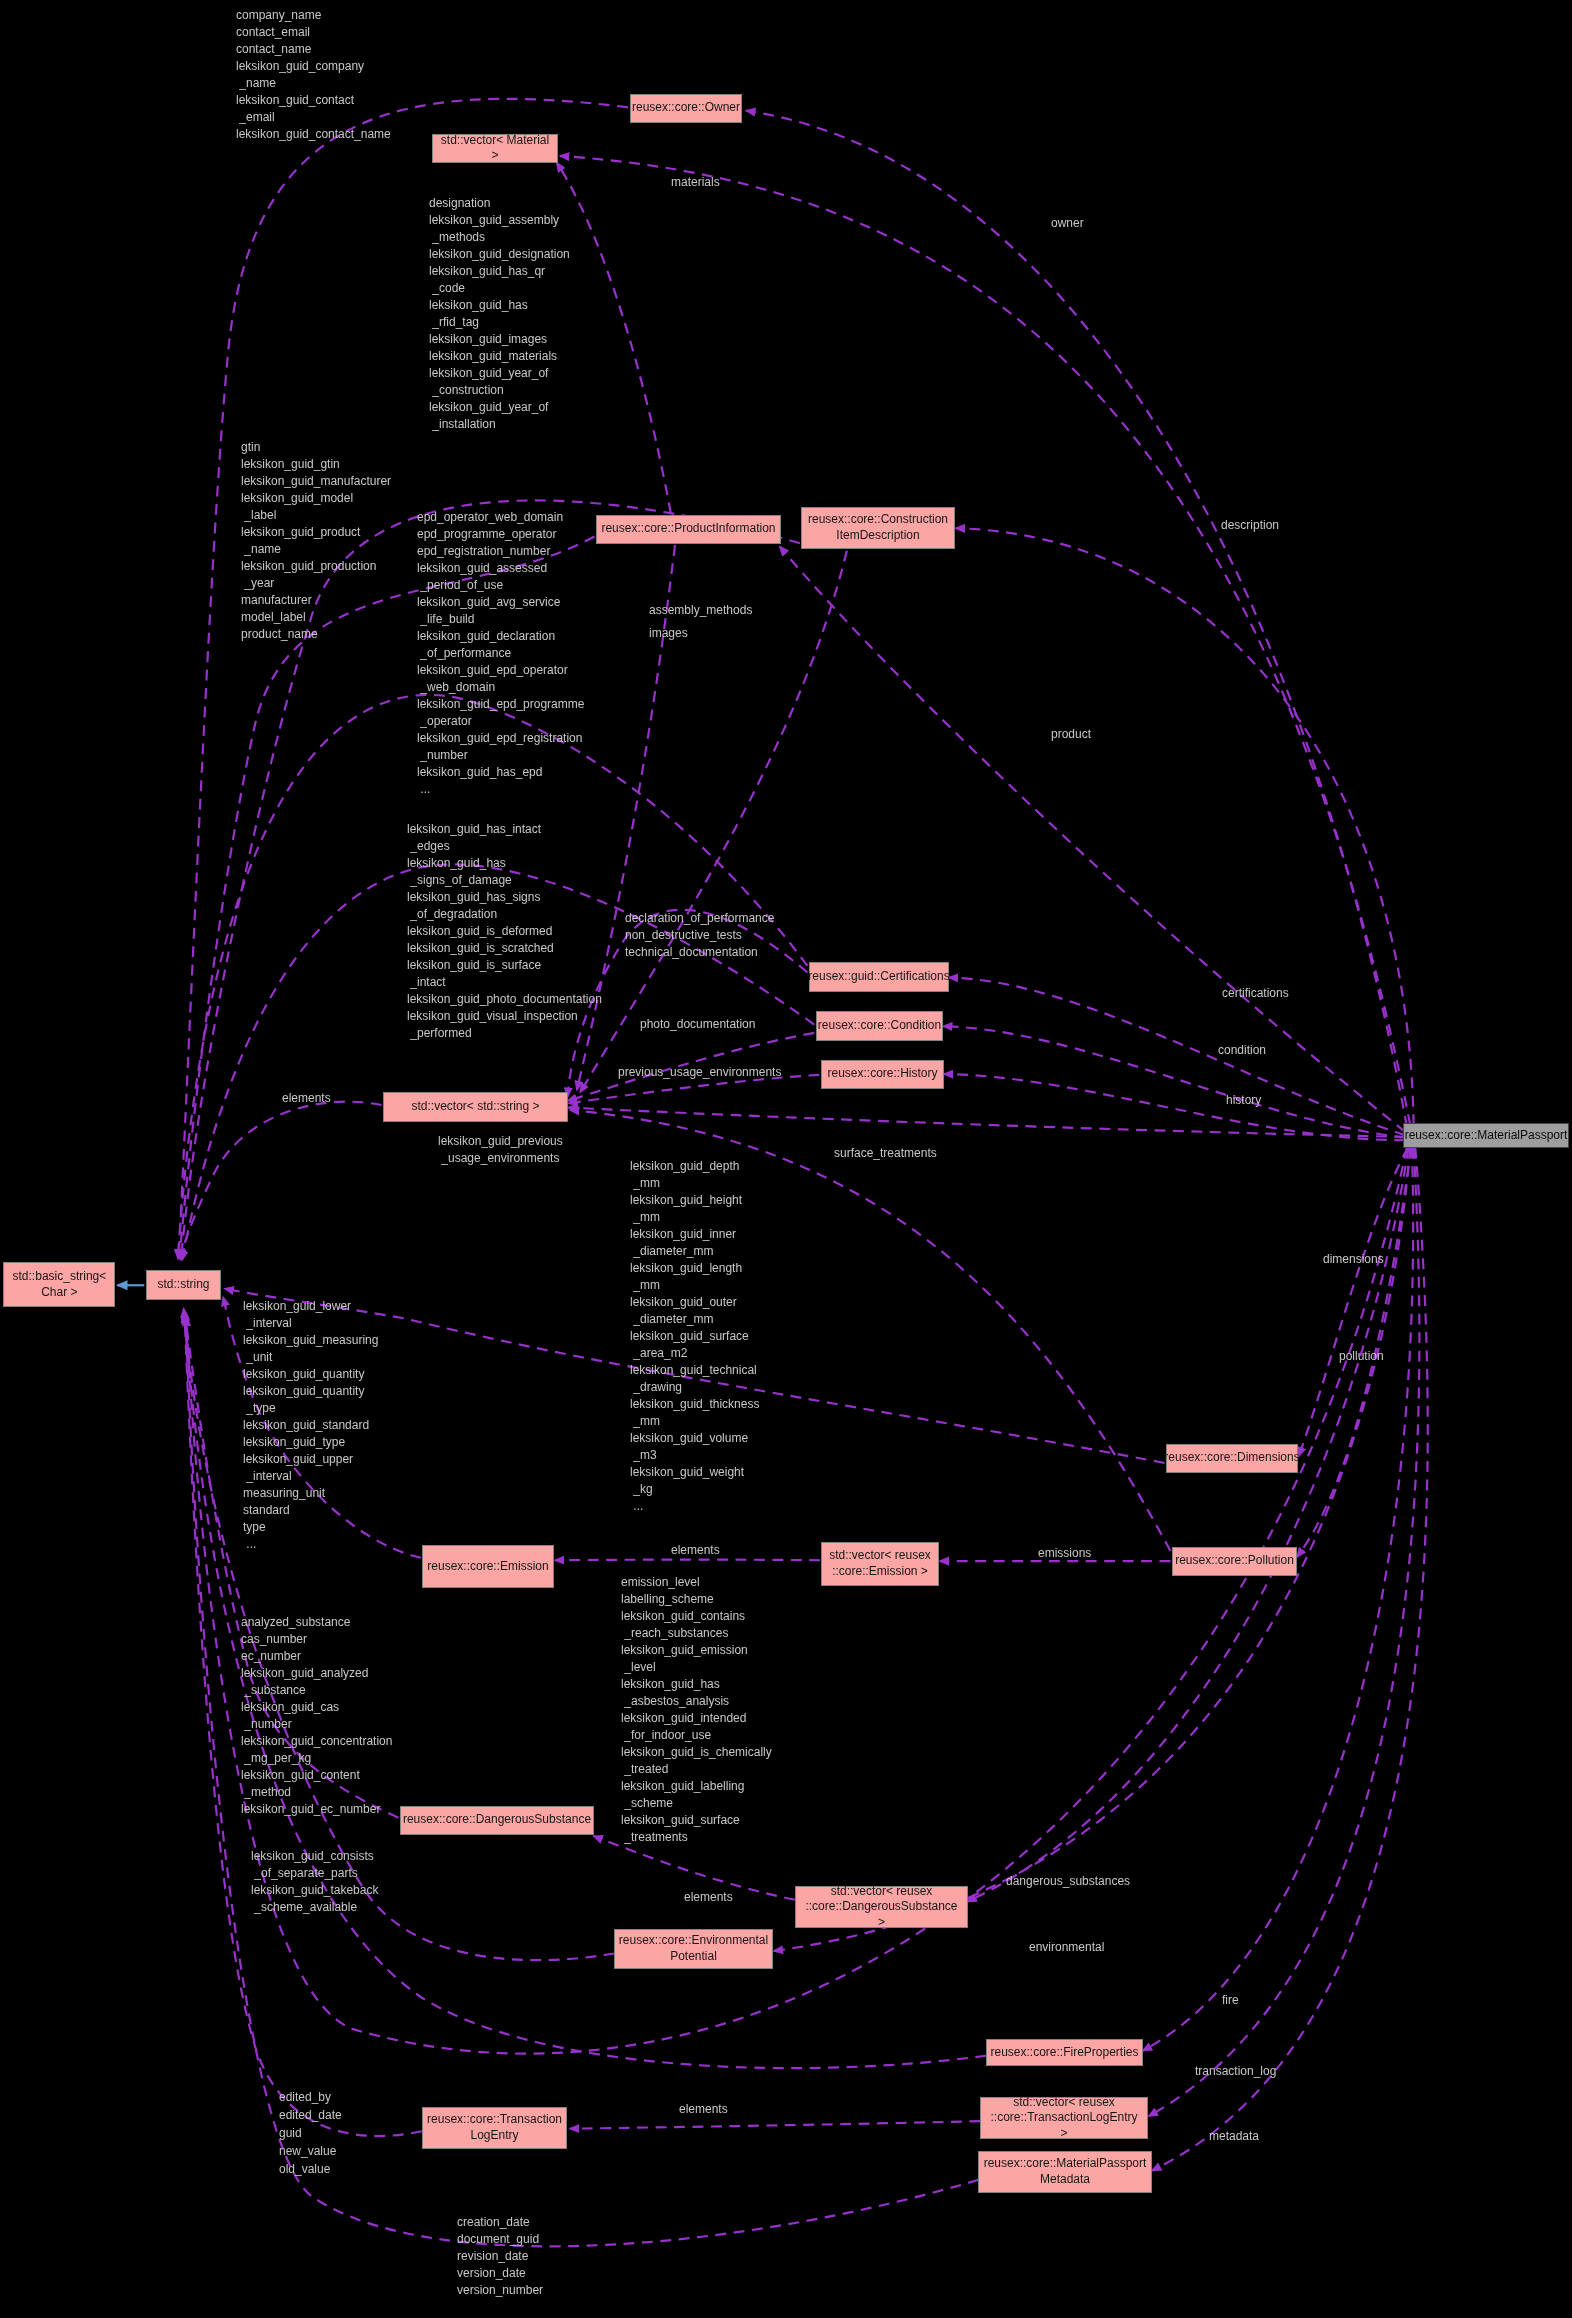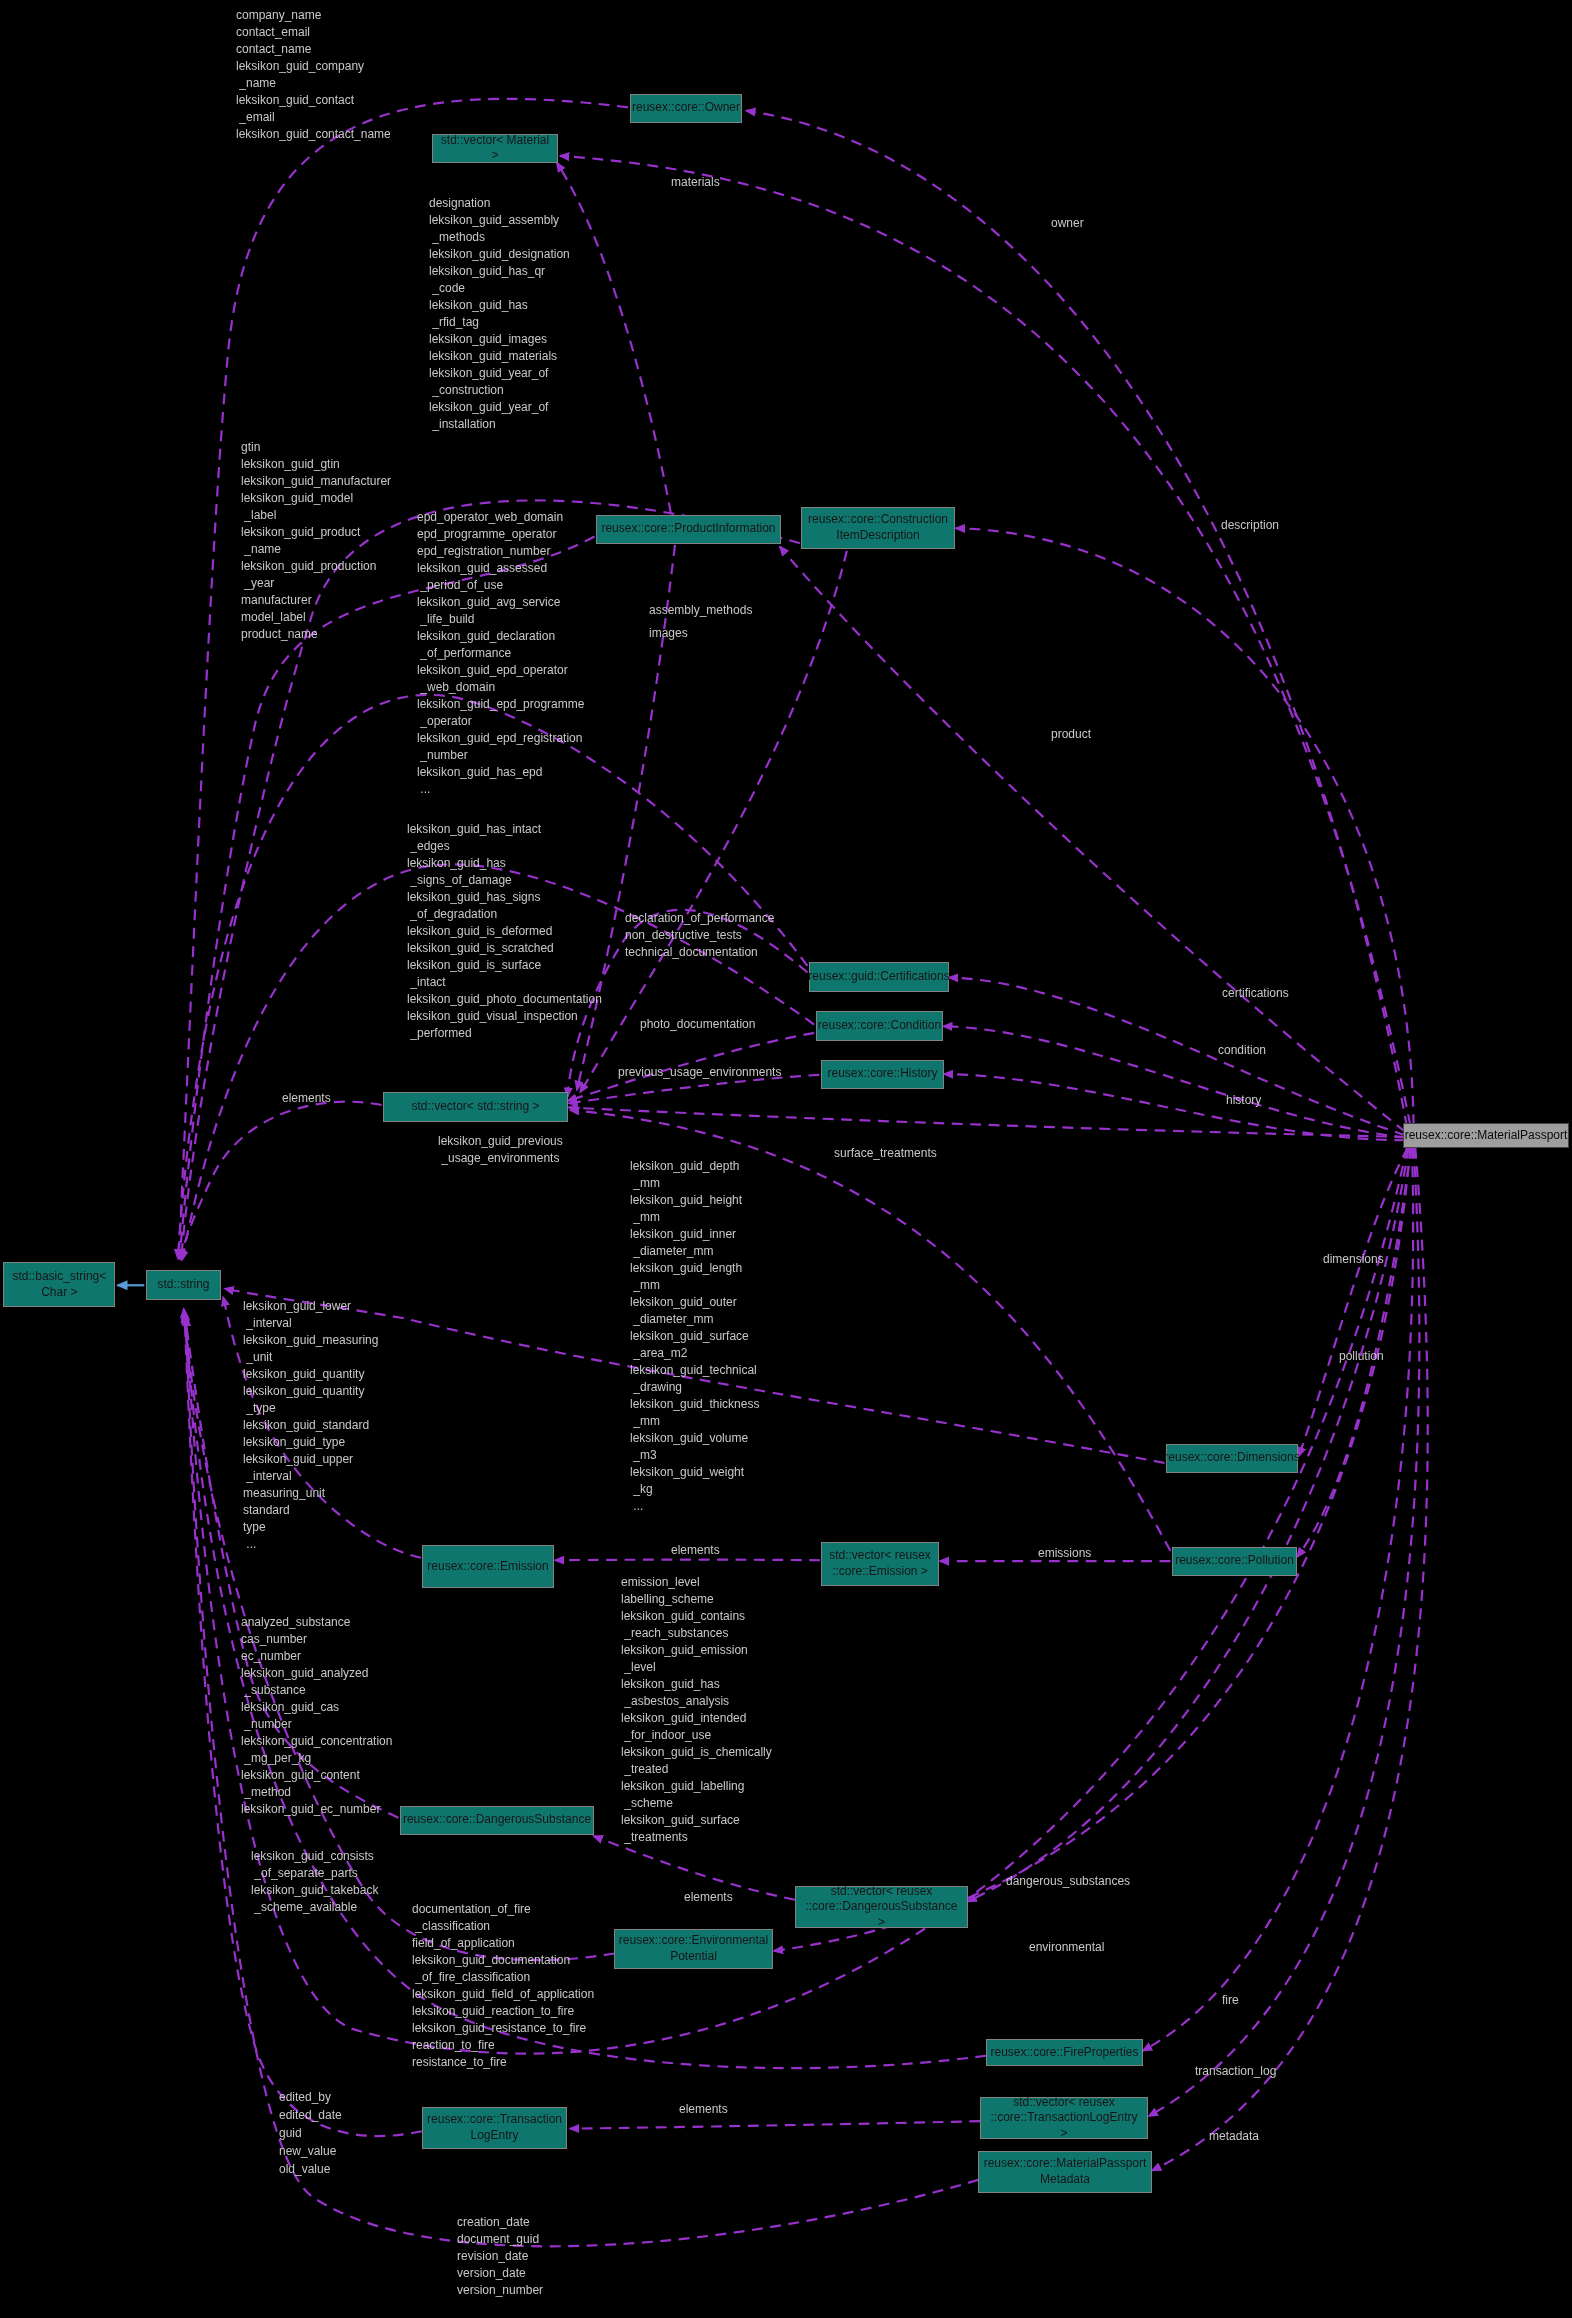--- a/index.html
+++ b/index.html
@@ -1,20 +1,20 @@
 <!DOCTYPE html>
 <html style="font-size:13.4px"><head>
 <meta charset="utf-8">
 <style>
   html,body{margin:0;padding:0;background:#000;}
   .canvas{position:relative;width:1573px;height:2319px;background:#000;overflow:hidden;
           font-family:"Liberation Sans",sans-serif;}
   .edges{position:absolute;left:0;top:0;width:1573px;height:2319px;}
   .node{position:absolute;display:flex;align-items:center;justify-content:center;
-        text-align:center;background:#0f766e;border:1.3px solid #828282;color:#161616;
+        text-align:center;background:#fca5a5;border:1.3px solid #828282;color:#161616;
         font-size:12px;line-height:1.3;white-space:pre-line;box-sizing:border-box;
         padding:0.8px 5px;cursor:pointer;}
   .node.main{background:#9e9e9e;border-color:#454545;color:#0a0a0a;}
   .edge-label{position:absolute;color:#c9c9c9;font-size:12px;line-height:17px;
               white-space:pre-wrap;}
 </style>
 </head>
 <body>
 
 <div class="canvas">
@@ -238,30 +238,20 @@
  _number
 leksikon_guid_concentration
  _mg_per_kg
 leksikon_guid_content
  _method
 leksikon_guid_ec_number</div>
   <div class="edge-label" style="left:251px;top:1848px;">leksikon_guid_consists
  _of_separate_parts
 leksikon_guid_takeback
  _scheme_available</div>
-  <div class="edge-label" style="left:412px;top:1901px;">documentation_of_fire
- _classification
-field_of_application
-leksikon_guid_documentation
- _of_fire_classification
-leksikon_guid_field_of_application
-leksikon_guid_reaction_to_fire
-leksikon_guid_resistance_to_fire
-reaction_to_fire
-resistance_to_fire</div>
   <div class="edge-label" style="left:279px;top:2088px;line-height:18px;">edited_by
 edited_date
 guid
 new_value
 old_value</div>
   <div class="edge-label" style="left:457px;top:2214px;">creation_date
 document_guid
 revision_date
 version_date
 version_number</div>

